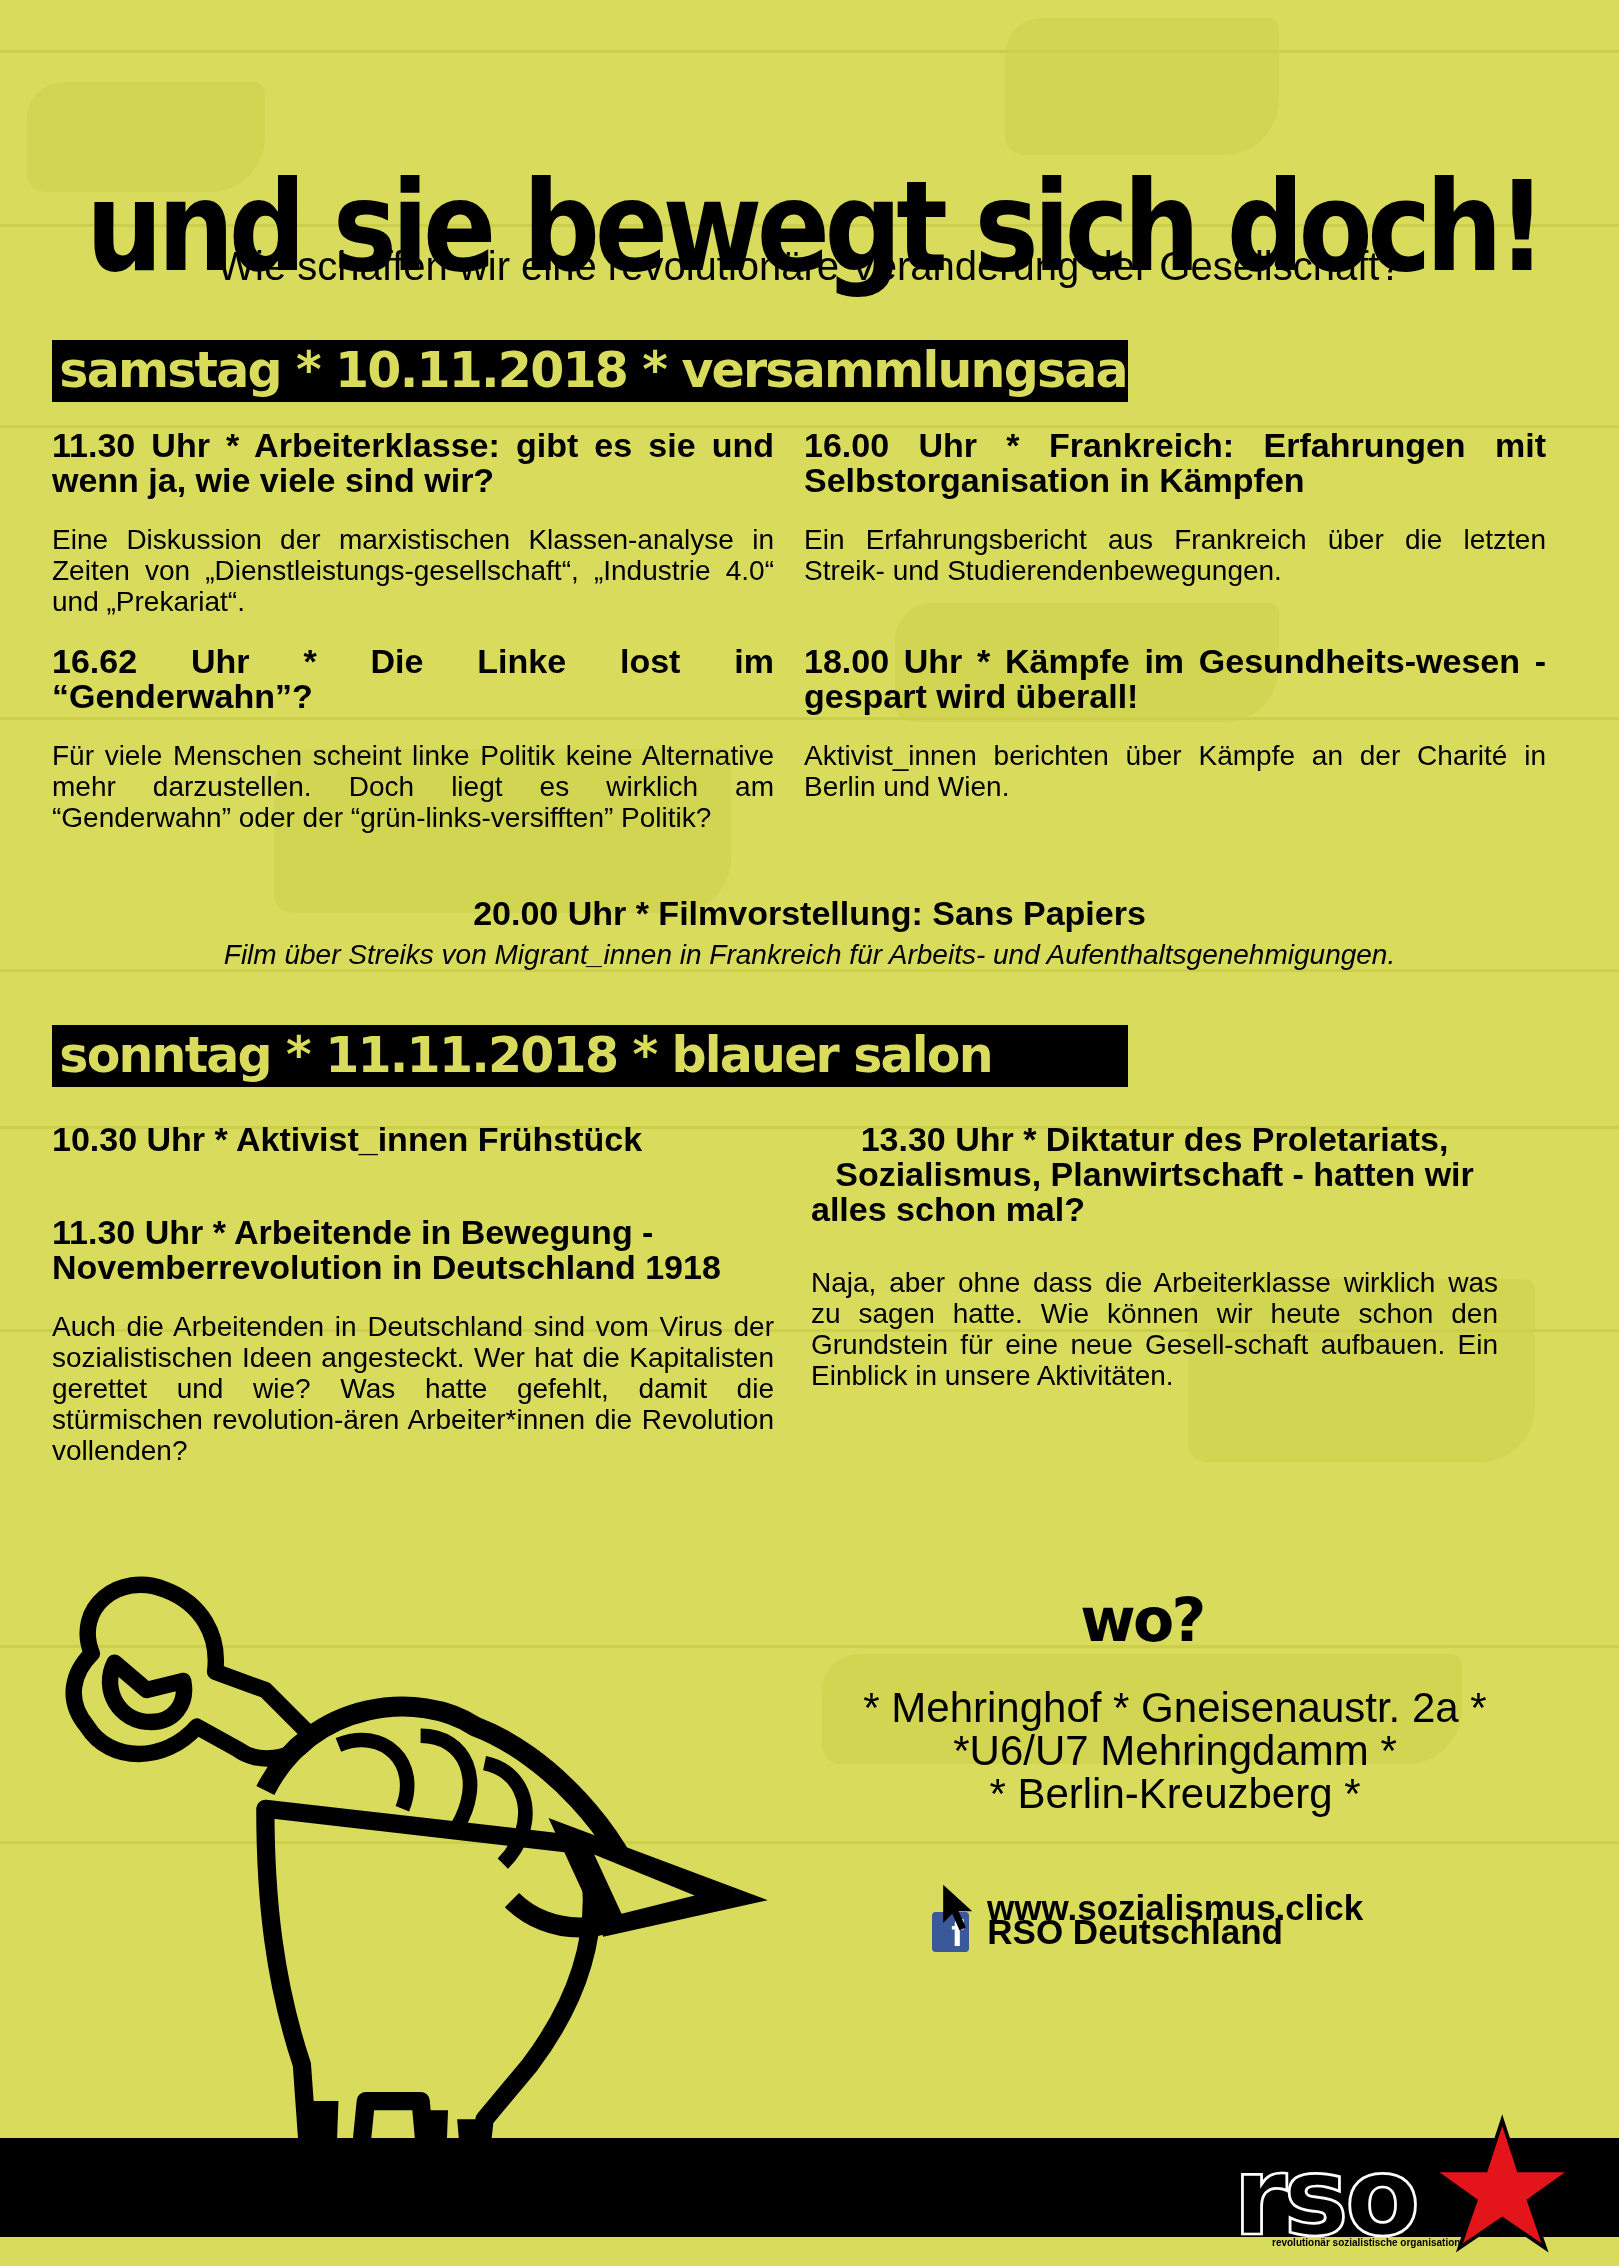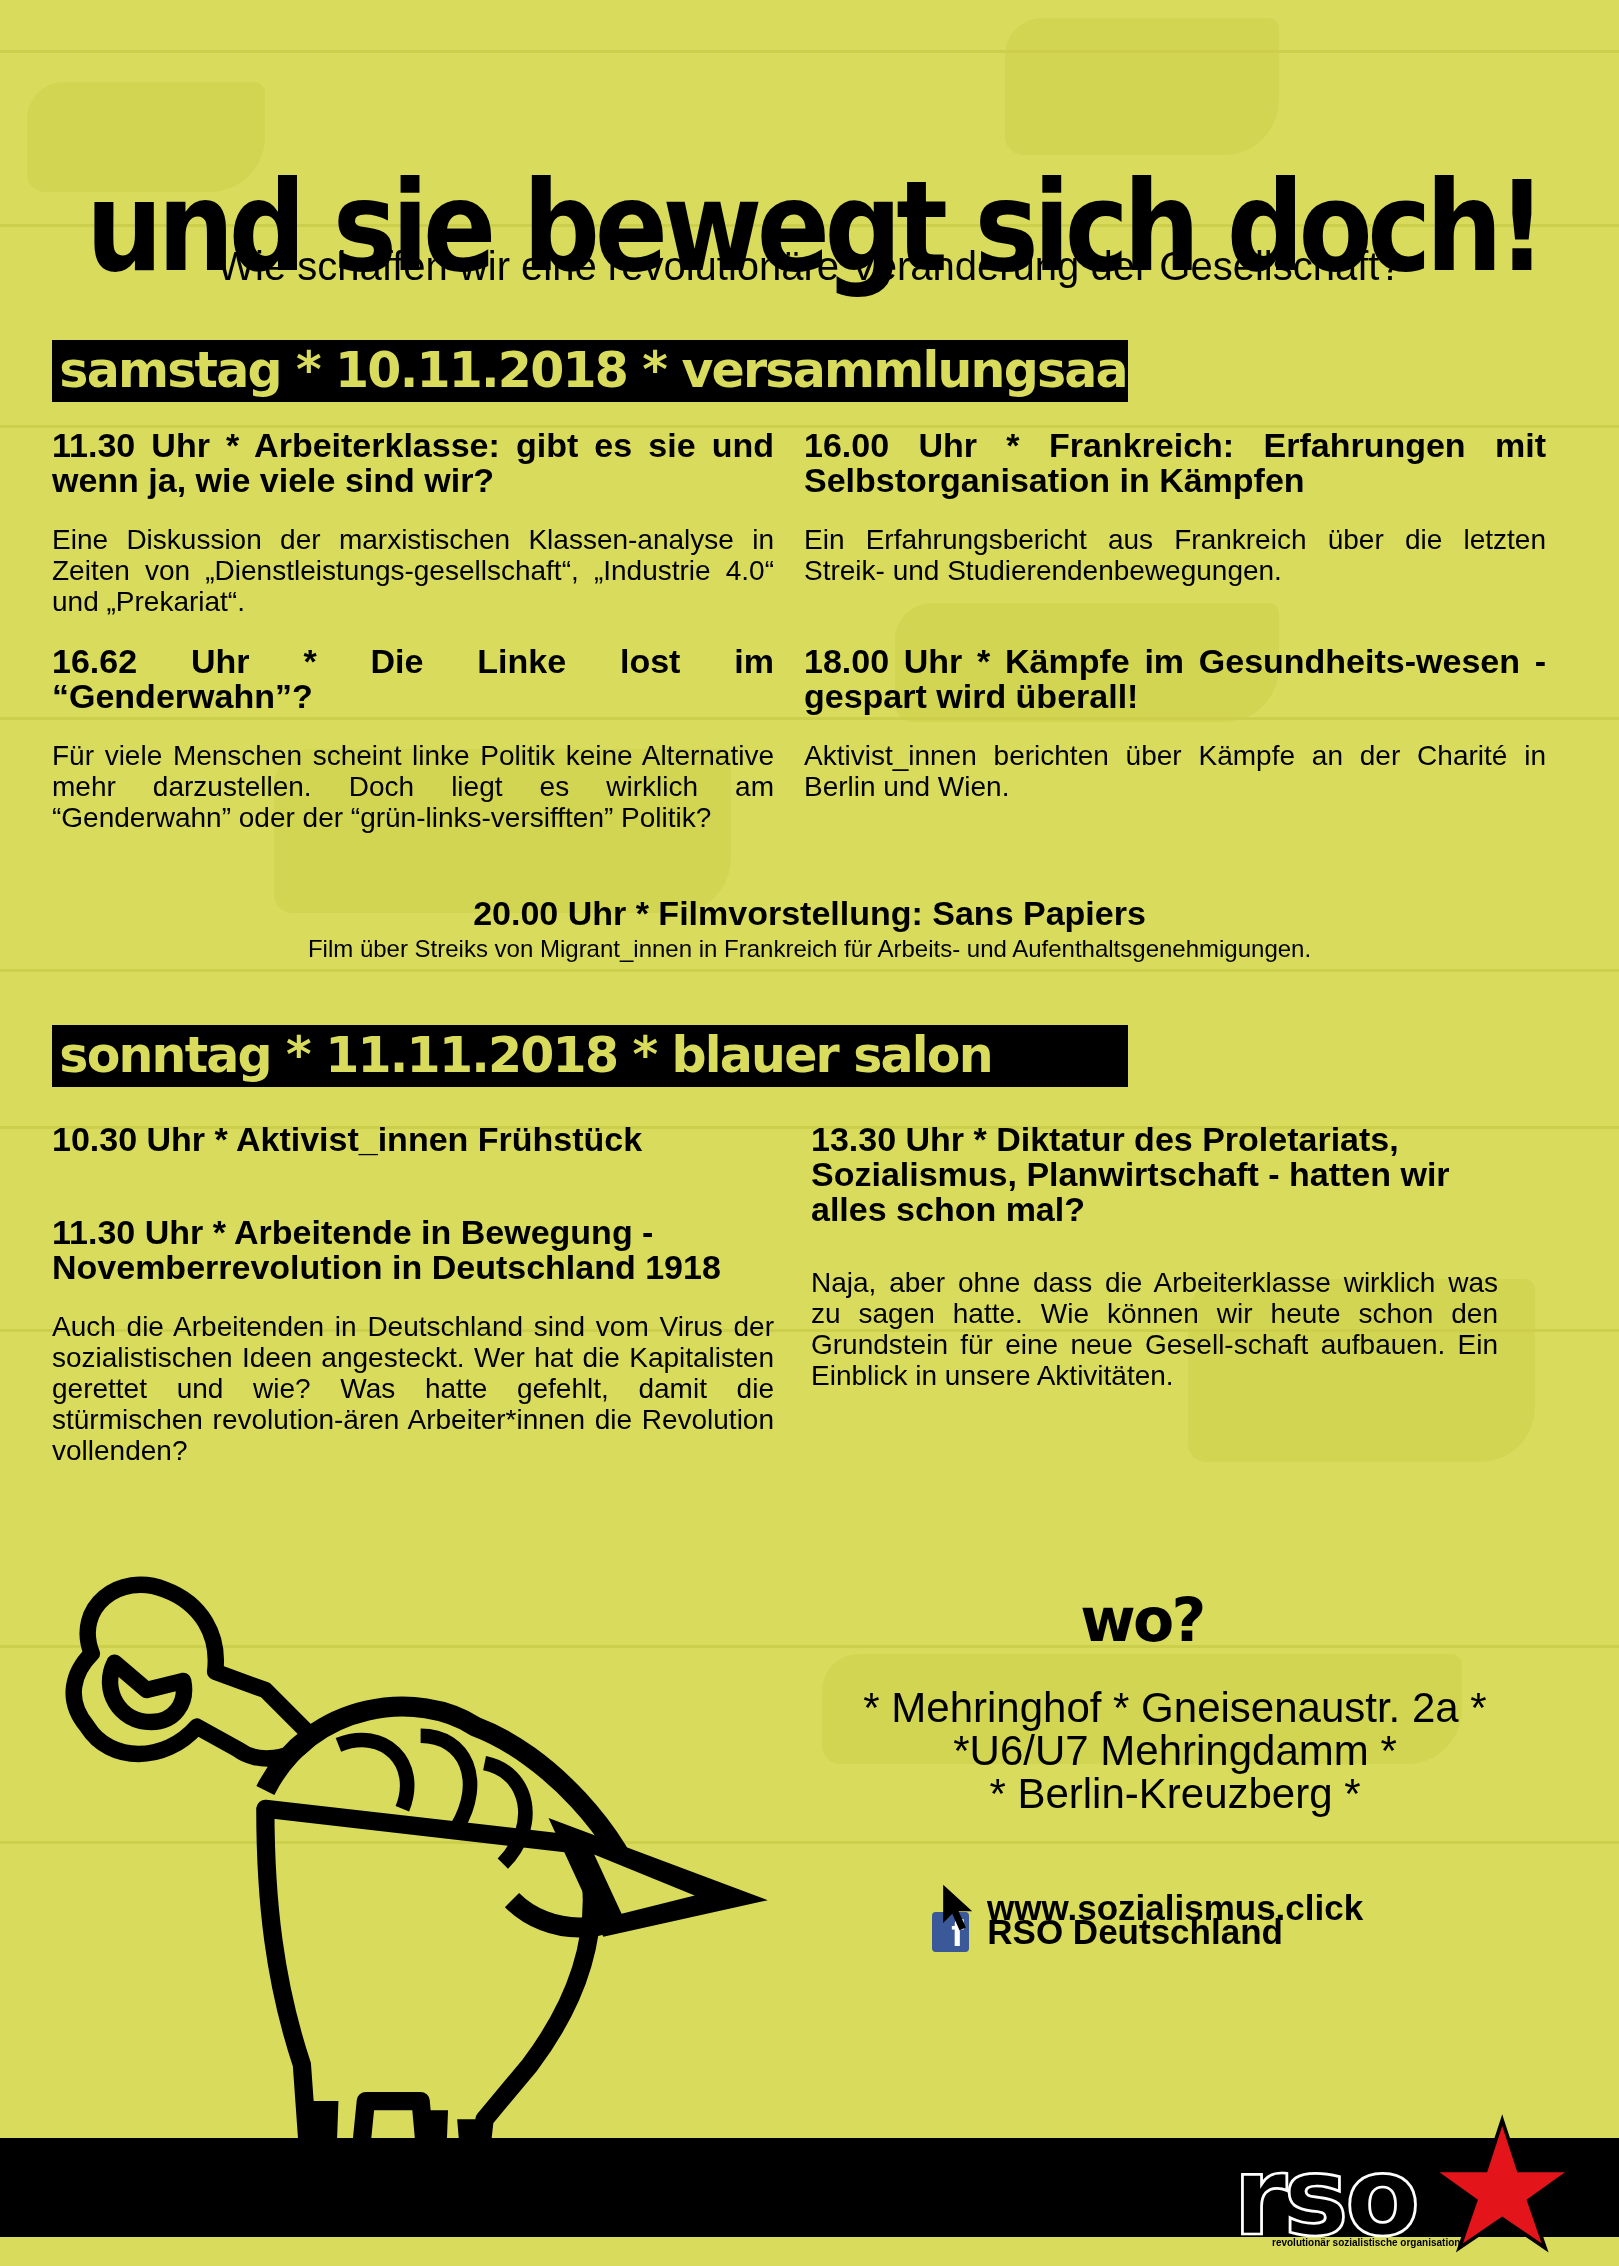--- a/index.html
+++ b/index.html
@@ -29,21 +29,21 @@
   .event { position:absolute; }
   .event h3 {
     margin:0; font-size:34px; line-height:35px; font-weight:bold; text-align:justify;
     text-align-last:left;
   }
   .event p {
     margin:25.6px 0 0 0; font-size:28px; line-height:31px; text-align:justify;
   }
   .center-event { position:absolute; left:0; width:1619px; text-align:center; }
   .center-event h3 { margin:0; font-size:34px; line-height:37px; font-weight:bold; }
-  .center-event p { margin:1px 0 0 0; font-size:24px; line-height:31px; }
+  .center-event p { margin:7px 0 0 0; font-size:28px; line-height:31px;font-style:italic; }
   .wo {
     position:absolute; left:1069px; top:1585px; width:146px; text-align:center;
     font-family:"DejaVu Sans", sans-serif; font-weight:bold; font-size:60px; letter-spacing:-2.7px;
   }
   .address { position:absolute; left:731px; top:1686px; width:888px; text-align:center; font-size:42px; line-height:43px; }
   .contact { position:absolute; left:932px; font-size:35px; font-weight:bold; display:flex; align-items:center; }
   .fb-icon {
     width:37px; height:40px; background:#3b5998; border-radius:3.7px; color:#fff;
     font-weight:bold; font-size:37px; display:flex; align-items:flex-end; justify-content:flex-end;
     padding-right:5.5px; box-sizing:border-box; line-height:1; margin-right:18.3px; overflow:hidden;
@@ -107,21 +107,21 @@
 <div class="day-bar" style="top:1025px">sonntag * 11.11.2018 * blauer salon</div>
 
 <div class="event" style="left:52px;top:1122px;width:722px">
   <h3>10.30 Uhr * Aktivist_innen Frühstück</h3>
 </div>
 <div class="event" style="left:52px;top:1215px;width:722px">
   <h3 style="text-align:left">11.30 Uhr * Arbeitende in Bewegung - Novemberrevolution in Deutschland 1918</h3>
   <p>Auch die Arbeitenden in Deutschland sind vom Virus der sozialistischen Ideen angesteckt. Wer hat die Kapitalisten gerettet und wie? Was hatte gefehlt, damit die stürmischen revolution-ären Arbeiter*innen die Revolution vollenden?</p>
 </div>
 <div class="event" style="left:811px;top:1122px;width:687px">
-  <h3 style="text-align:left">13.30 Uhr * Diktatur des Proletariats, Sozialismus, Planwirtschaft - hatten wir alles schon mal?</h3>
+  <h3 style="text-align:center">13.30 Uhr * Diktatur des Proletariats, Sozialismus, Planwirtschaft - hatten wir alles schon mal?</h3>
   <p style="margin-top:40px">Naja, aber ohne dass die Arbeiterklasse wirklich was zu sagen hatte. Wie können wir heute schon den Grundstein für eine neue Gesell-schaft aufbauen. Ein Einblick in unsere Aktivitäten.</p>
 </div>
 
 <svg class="fist" viewBox="0 0 820 740">
 
   <path d="M60,110 C40,60 90,20 140,40 C180,55 200,90 195,130 L250,150 L300,200 C280,230 240,230 220,215 L175,190 C140,230 80,230 55,190 C30,160 40,130 60,110 Z M85,120 C70,150 90,185 125,185 C150,185 165,165 160,140 L120,150 Z" fill="none" stroke="#000" stroke-width="18" stroke-linejoin="round"></path>
 
   <path d="M250,280 C250,380 260,470 290,560 L300,700 L350,700 L360,600 L420,600 L430,710 L480,710 L490,620 L540,560 C600,480 620,400 600,320 Z" fill="none" stroke="#000" stroke-width="20" stroke-linejoin="round"></path>
 
   <path d="M250,260 C300,160 420,150 480,190 C560,220 640,310 660,380 C630,420 560,420 520,380" fill="none" stroke="#000" stroke-width="22"></path>

